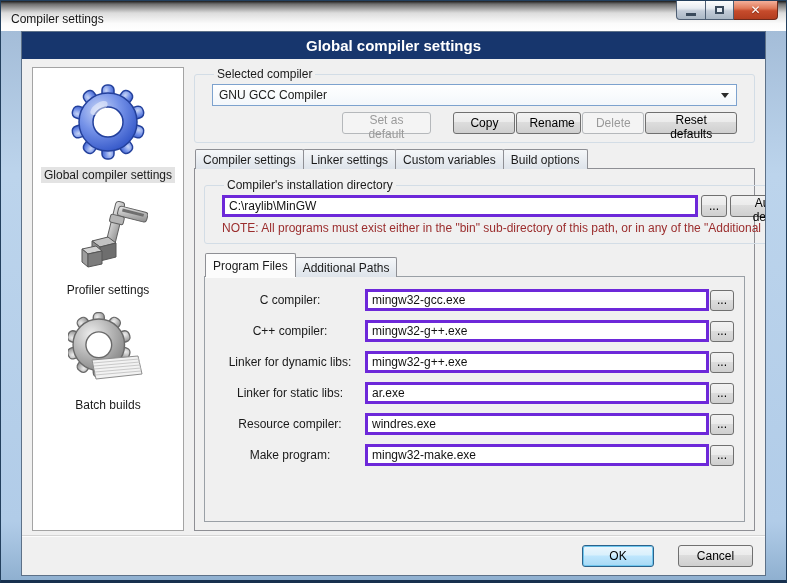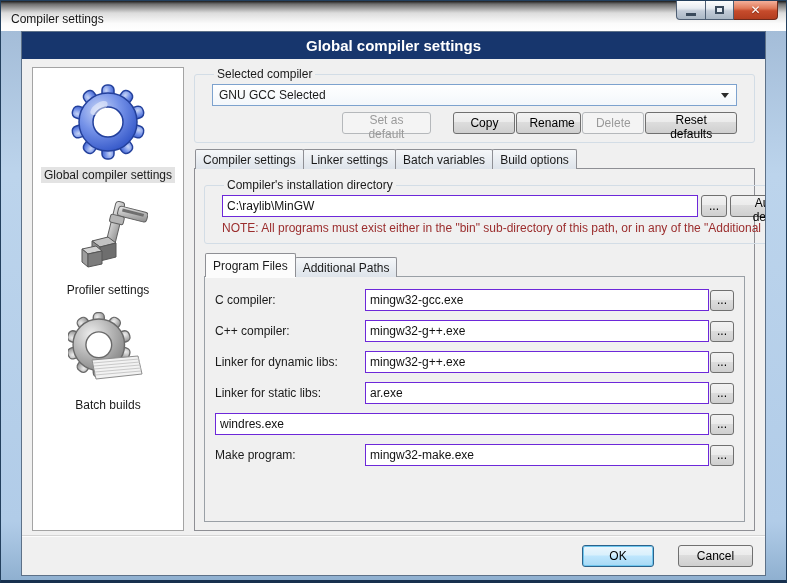--- a/index.html
+++ b/index.html
@@ -46,21 +46,21 @@
   legend { padding:0 3px; margin-left:2px; color:#1a1a1a; }
 
   
   .btn { height:22px; min-width:62px; padding:0 12px; border:1px solid #707070; border-radius:3px; color:#000;
          font-family:inherit; font-size:12px;
          background:linear-gradient(180deg,#f2f2f2 0%,#ebebeb 45%,#dddddd 46%,#cfcfcf 100%); cursor:default; }
   .btn.disabled { border-color:#b5b8bb; color:#9a9a9a; background:#f4f4f4; }
   .btn.small { min-width:26px; width:26px; padding:0; }
   .btn.ok { border-color:#2c628b; background:linear-gradient(180deg,#ebf6fd 0%,#d9f0fc 45%,#bee6fd 50%,#a7d9f5 100%);
             box-shadow:inset 0 0 0 1px #6fc6ee; min-width:72px; }
-  .txt { height:22px; width:100%; border:1px solid #6d28d9; background:#fff; padding:0 4px;
+  .txt { height:22px; width:100%; border:3px solid #6d28d9; background:#fff; padding:0 4px;
          font-family:inherit; font-size:12px; color:#111; }
   .combo { height:22px; display:flex; align-items:center; padding:0 7px 0 6px; border:1px solid #8e99a3;
            background:linear-gradient(180deg,#f6f6f6,#ededed 45%,#e0e0e0); cursor:default; }
   .combo.focus { border-color:#7da2ce; background:linear-gradient(180deg,#ffffff,#f3f7fb); }
   .combo .arrow { margin-left:auto; width:0; height:0; border-left:4px solid transparent; border-right:4px solid transparent; border-top:5px solid #2b2b2b; }
 
   
   .tabstrip { display:flex; align-items:flex-end; padding-left:1px; position:relative; z-index:2; }
   .tab { height:20px; padding:0 7px; display:flex; align-items:center; border:1px solid #8e8f94; border-bottom:none;
          background:linear-gradient(180deg,#f5f7f9,#dde3ea); margin-right:-1px; border-radius:2px 2px 0 0; white-space:nowrap; cursor:default; }
@@ -68,21 +68,21 @@
 
   .mainpanel { flex:1; border:1px solid #8e8f94; background:#f0f0f0; margin-top:-1px; padding:9px 9px 8px; display:flex; flex-direction:column; min-height:0; }
 
   .dir-row { display:flex; gap:3px; align-items:center; }
   .note { margin-top:4px; color:#9b2d2d; white-space:nowrap; overflow:hidden; }
 
   
   .subtabs { display:flex; align-items:flex-end; margin-top:9px; padding-left:1px; position:relative; z-index:2; }
   .innerpanel { flex:1; border:1px solid #9aa0a6; background:#f0f0f0; margin-top:-1px; padding:12px 10px 10px; }
   .frow { display:flex; align-items:center; margin-bottom:9px; }
-  .frow .flabel { width:150px; flex:0 0 150px; }
+  .frow .flabel { width:150px; flex:0 0 150px;text-align:center; }
   .frow .fctl { flex:1; display:flex; gap:1px; align-items:center; }
   .btn.browse { min-width:24px; width:24px; height:21px; padding:0; border-radius:3px; }
 
   
   .footer { flex:0 0 40px; border-top:1px solid #d4d4d4; box-shadow:inset 0 1px 0 #fcfcfc;
             display:flex; align-items:center; justify-content:flex-end; gap:24px; padding:0 12px; background:#f0f0f0; }
 
   .right-col { flex:1; display:flex; flex-direction:column; min-width:0; }
   .sc-buttons { display:flex; gap:1px; margin-top:6px; align-items:center; }
   .sc-buttons .lead { margin-left:130px; }
@@ -205,37 +205,37 @@
             </svg>
             <span class="side-label">Batch builds</span>
           </div>
         </div>
 
         <div class="right-col">
 
           <fieldset style="margin-bottom:6px;">
             <legend>Selected compiler</legend>
             <div class="combo focus">
-              <span>GNU GCC Selected</span>
+              <span>GNU GCC Compiler</span>
               <span class="arrow"></span>
             </div>
             <div class="sc-buttons">
               <button class="btn disabled lead" disabled="">Set as default</button>
               <span class="gap"></span>
               <button class="btn">Copy</button>
               <button class="btn">Rename</button>
               <button class="btn disabled" disabled="">Delete</button>
               <button class="btn last">Reset defaults</button>
             </div>
           </fieldset>
 
           <div class="tabstrip">
             <div class="tab">Compiler settings</div>
             <div class="tab">Linker settings</div>
-            <div class="tab">Batch variables</div>
+            <div class="tab">Custom variables</div>
             <div class="tab">Build options</div>
 
           </div>
 
           <div class="mainpanel">
 
             <fieldset>
               <legend>Compiler's installation directory</legend>
               <div class="dir-row">
                 <input class="txt" value="C:\raylib\MinGW" style="">
@@ -279,20 +279,21 @@
               <div class="frow">
                 <span class="flabel">Linker for static libs:</span>
                 <span class="fctl">
                   <input class="txt" value="ar.exe" style="">
                   <button class="btn browse">...</button>
                 </span>
               </div>
 
 
               <div class="frow">
+                <span class="flabel">Resource compiler:</span>
                 <span class="fctl">
                   <input class="txt" value="windres.exe" style="">
                   <button class="btn browse">...</button>
                 </span>
               </div>
 
               <div class="frow">
                 <span class="flabel">Make program:</span>
                 <span class="fctl">
                   <input class="txt" value="mingw32-make.exe" style="">

